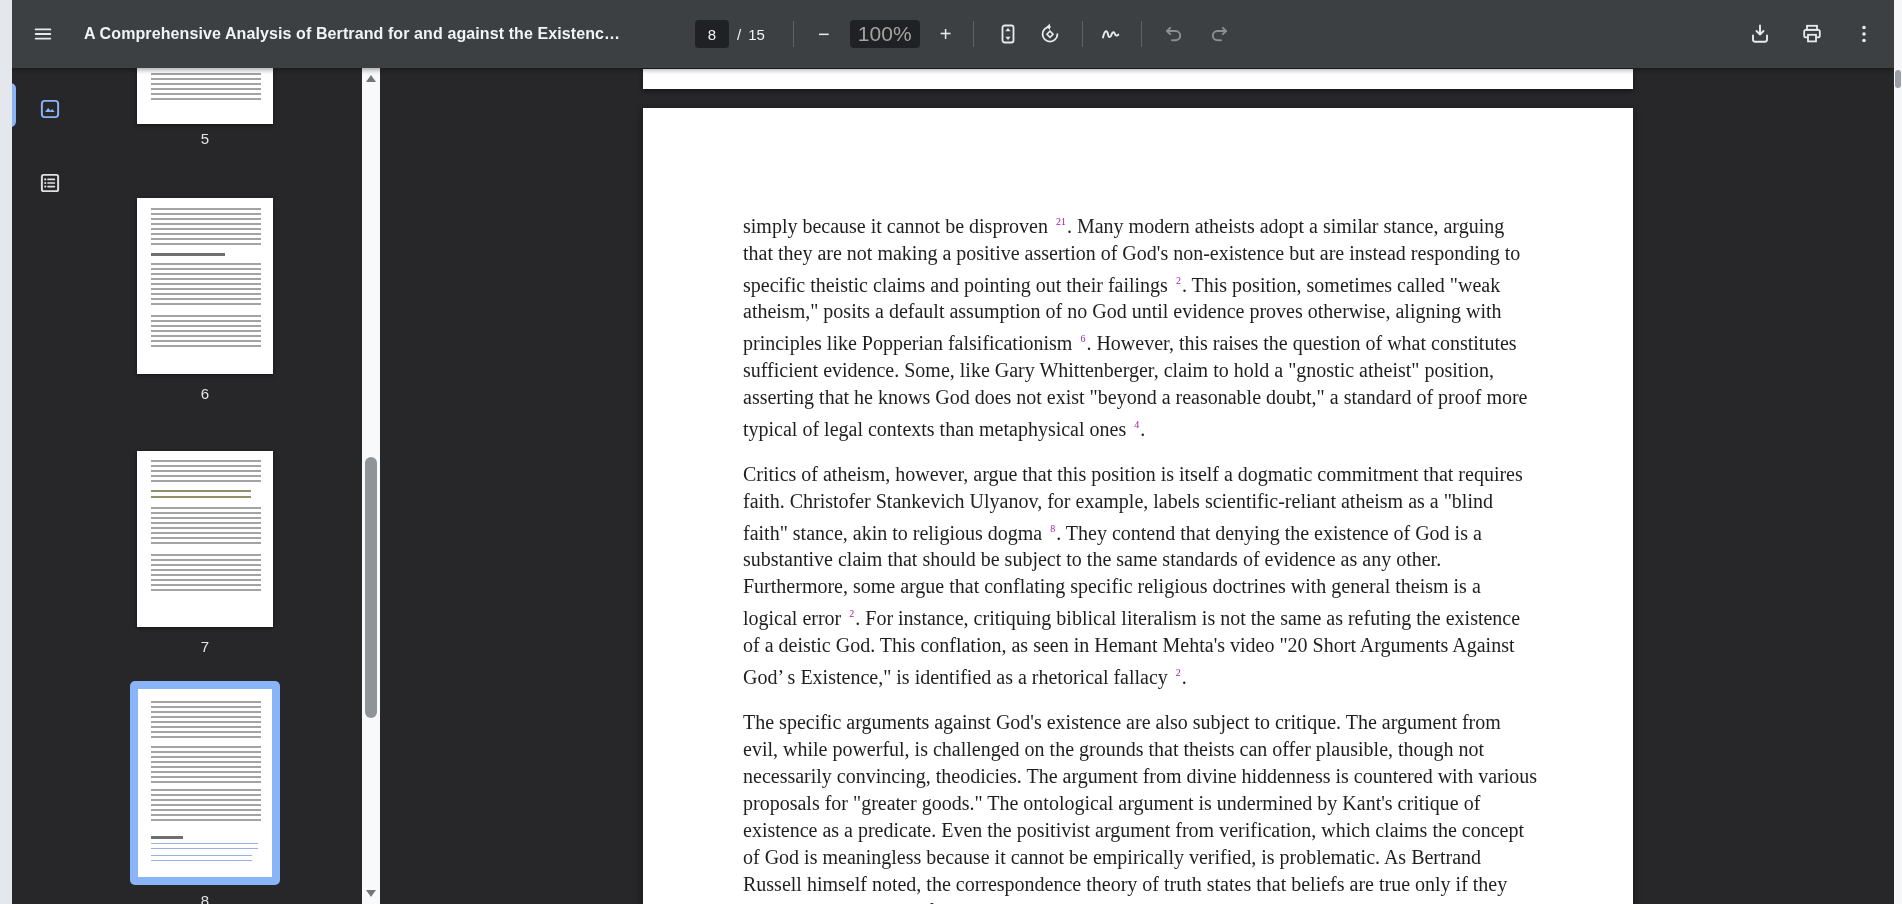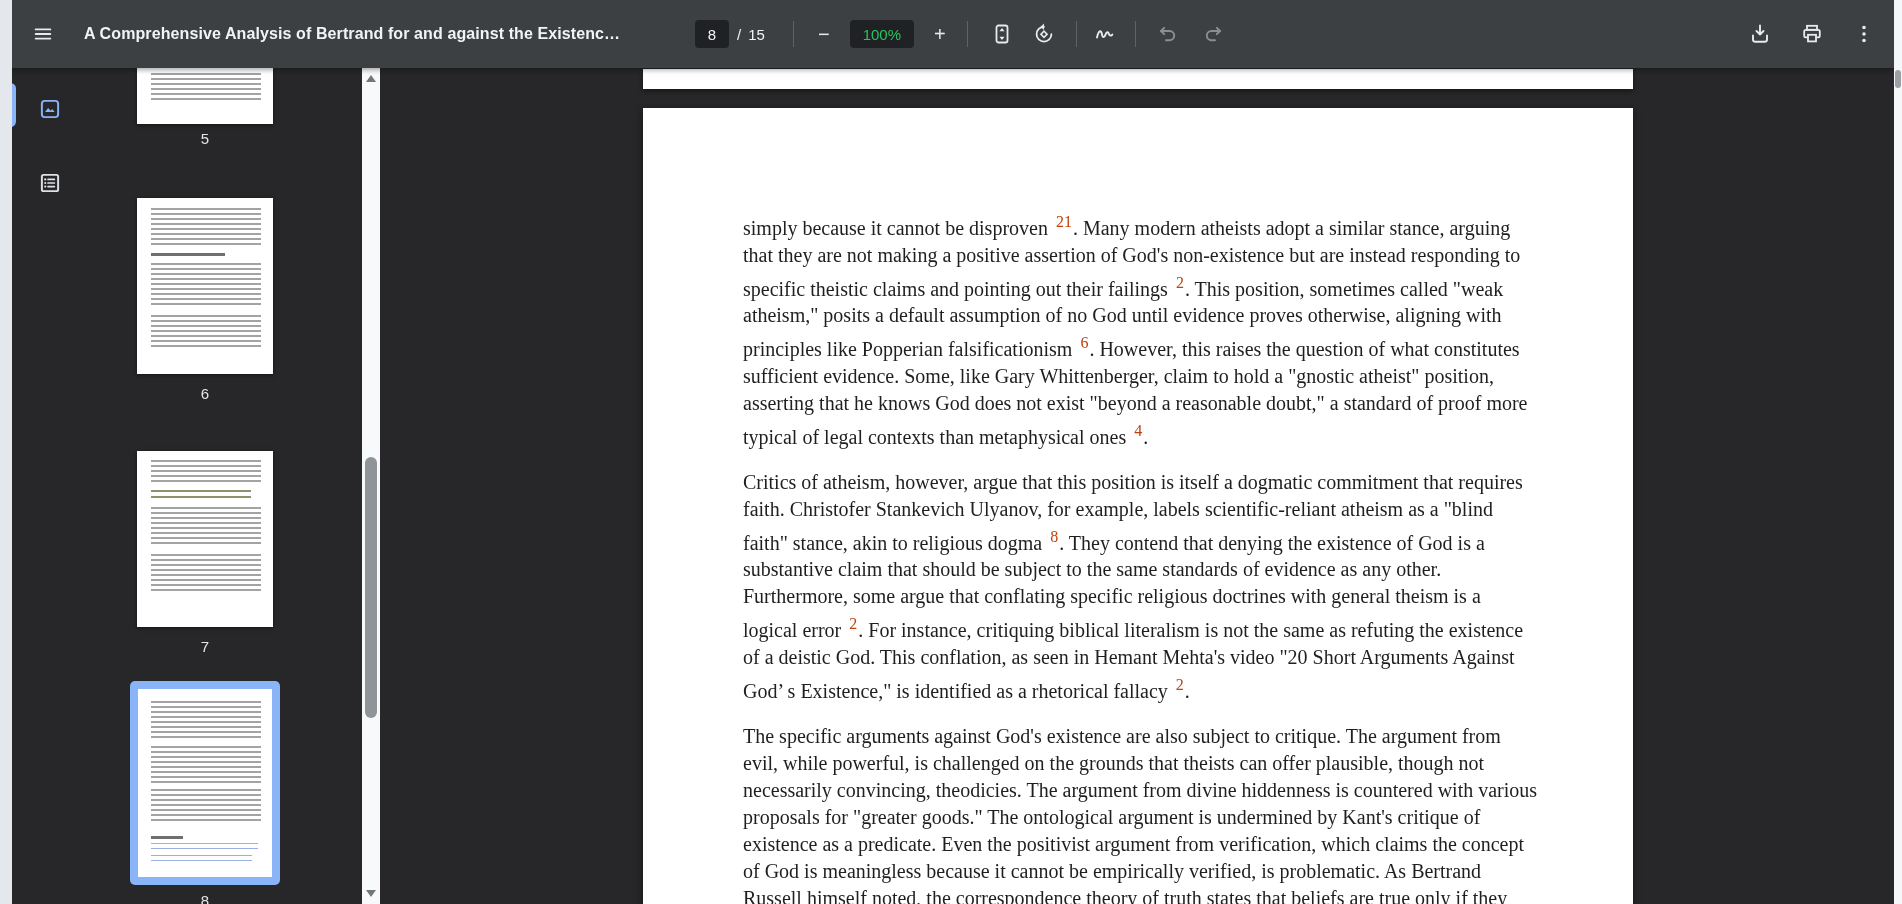--- a/index.html
+++ b/index.html
@@ -36,21 +36,21 @@
     color:#f1f3f4;font-size:15px;text-align:center;font-family:inherit;padding:0;
   }
   .page-divider{color:#f1f3f4;font-size:15px;margin-left:8px;}
   .page-count{color:#f1f3f4;font-size:15px;margin-left:7px;}
   .tb-sep{width:1px;height:26px;background:#5f6368;}
   .sep-a{margin-left:28px;}
   .glyph-btn{width:26px;height:26px;color:#e8eaed;font-size:20px;line-height:26px;border-radius:13px;}
   .zoom-out{margin-left:17px;}
   .zoom-box{
     height:28px;min-width:64px;background:#202124;border:none;border-radius:4px;
-    color:#22c55e;font-size:15px;margin-left:13px;padding:0 8px;cursor:pointer;font-family:inherit;
+    color:#a3a3a3;font-size:21px;margin-left:13px;padding:0 8px;cursor:pointer;font-family:inherit;
   }
   .zoom-in{margin-left:13px;}
   .sep-b{margin-left:14px;}
   .fit-btn{margin-left:19px;width:30px;height:30px;}
   .rotate-btn{margin-left:12px;width:30px;height:30px;}
   .sep-c{margin-left:17px;}
   .pen-btn{margin-left:13px;width:30px;height:30px;}
   .sep-d{margin-left:15px;}
   .undo-btn{margin-left:17px;width:30px;height:30px;}
   .redo-btn{margin-left:15px;width:30px;height:30px;}
@@ -87,21 +87,21 @@
 
   
   .doc-area{position:absolute;left:368px;top:0;width:1514px;height:836px;}
   .page-sliver{position:absolute;left:263px;top:1px;width:990px;height:20px;background:#fff;box-shadow:0 2px 5px rgba(0,0,0,.45);}
   .pdf-page{position:absolute;left:263px;top:40px;width:990px;height:1260px;background:#fff;box-shadow:0 2px 8px rgba(0,0,0,.45);}
   .page-text{position:absolute;left:100px;top:100px;width:795px;}
   .doc-par{
     margin:0 0 18px 0;font-family:"Liberation Serif","DejaVu Serif",serif;
     font-size:20px;line-height:27px;color:#1f1f1f;text-align:left;
   }
-  sup.cite{font-size:16px;color:#c2410c;margin-left:3px;margin-right:1px;cursor:pointer;}
+  sup.cite{font-size:10px;color:#a21caf;margin-left:3px;margin-right:1px;cursor:pointer;}
 
   svg{display:block;}
 </style>
 </head>
 <body>
 
 <div class="gutter-left"></div>
 
 <div class="viewer">
 

